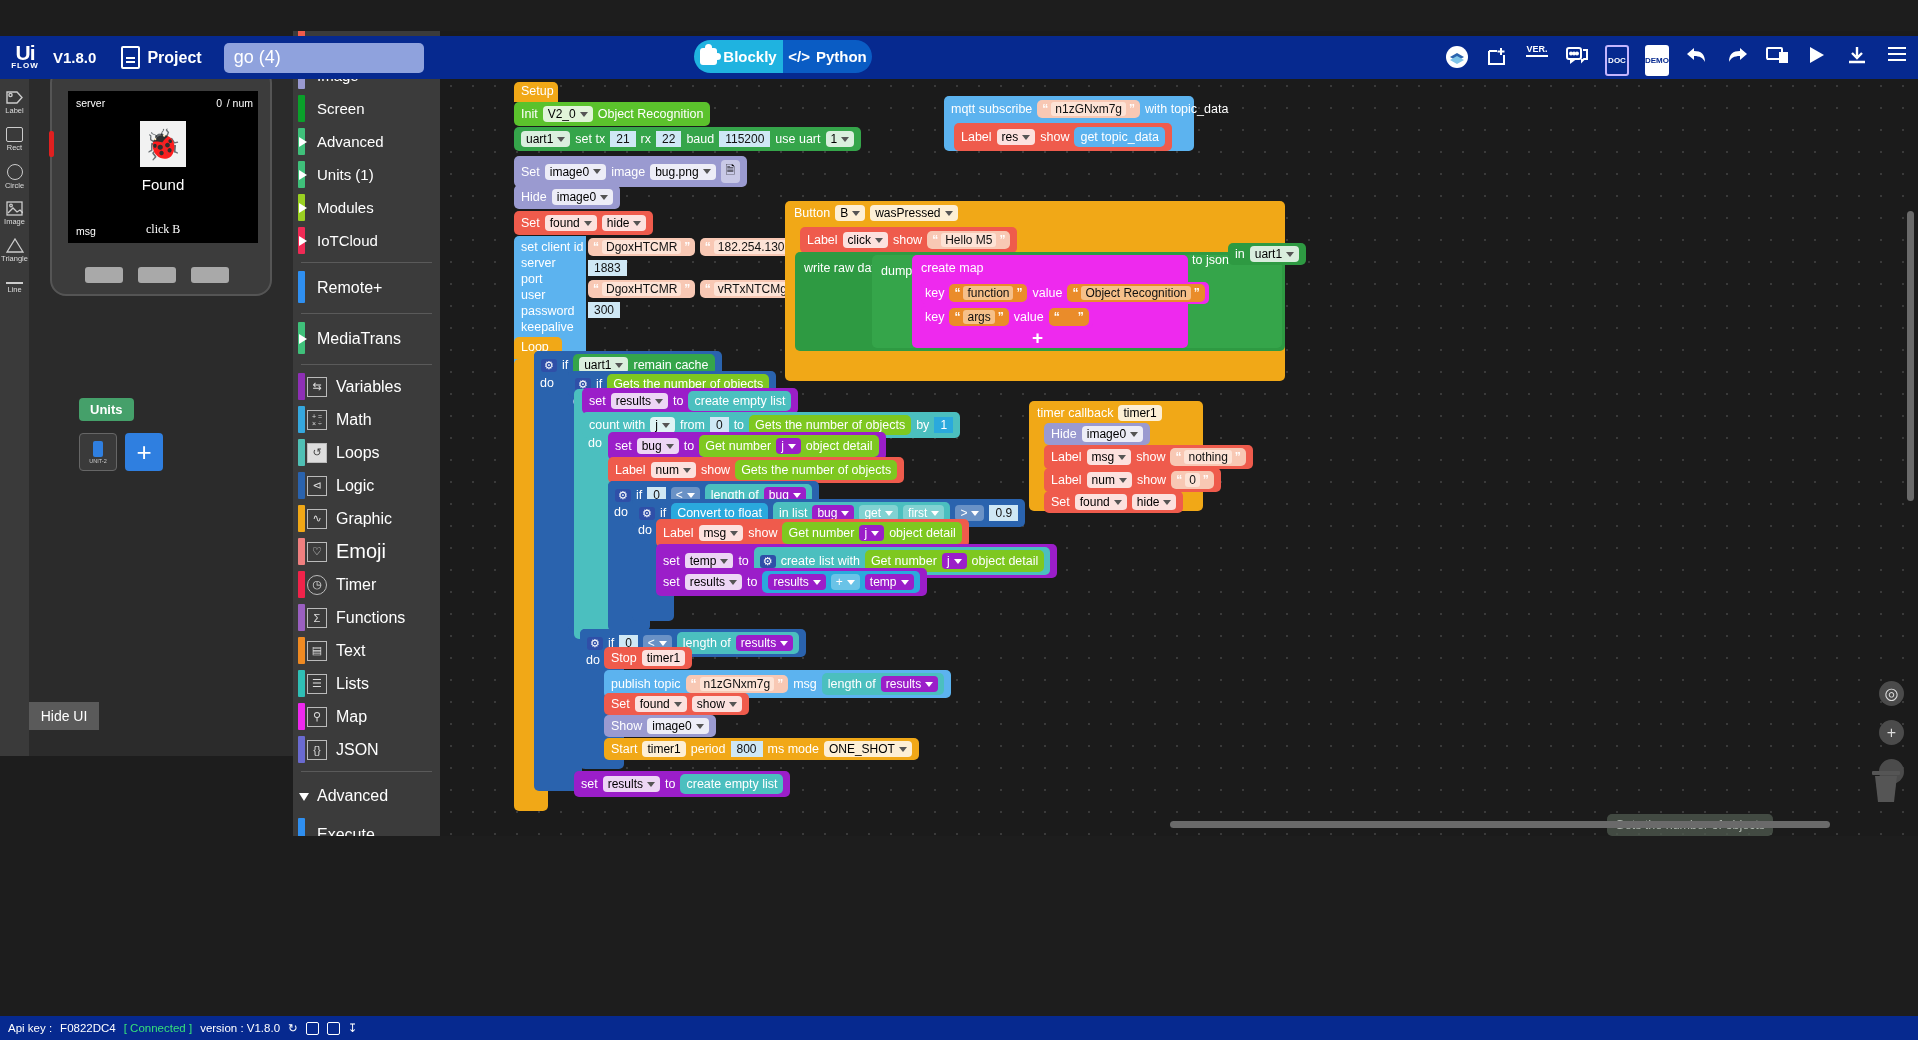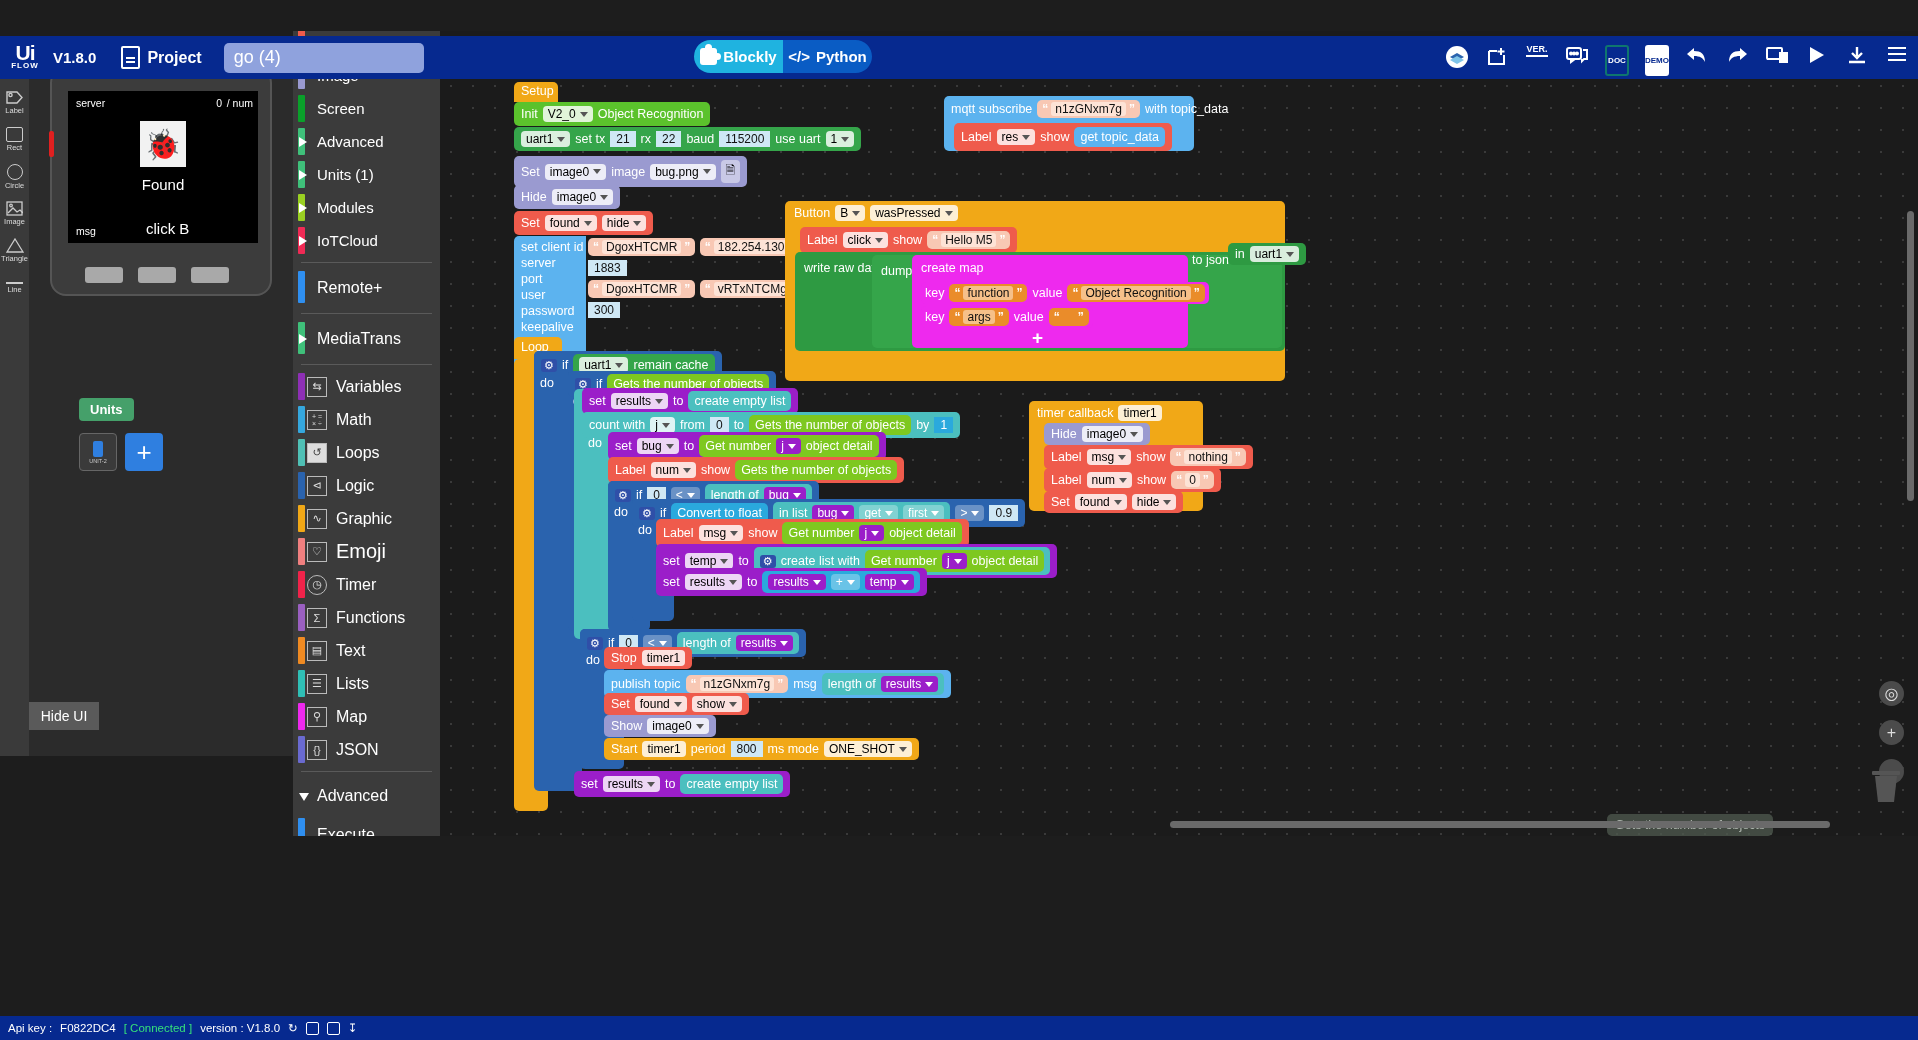--- a/index.html
+++ b/index.html
@@ -28,21 +28,21 @@
   #modetoggle .seg { flex:1; display:flex; align-items:center; justify-content:center; gap:6px;
      color:#fff; font-size:15px; font-weight:bold; }
   #modetoggle .seg.on { background:#1fb3e0; }
   #modetoggle .seg.off { background:#0a5cc4; }
   .puzzle { width:17px; height:17px; background:#fff; border-radius:3px; position:relative; }
   .puzzle:before{content:"";position:absolute;left:5px;top:-4px;width:7px;height:7px;background:#fff;border-radius:50%;}
   .puzzle:after{content:"";position:absolute;right:-4px;top:5px;width:7px;height:7px;background:#fff;border-radius:50%;}
   #toolbar { position:absolute; right:8px; top:0; height:43px; display:flex; align-items:center; gap:14px; }
   #toolbar .ti { width:26px; height:26px; display:flex; align-items:flex-start; justify-content:center;
      color:#fff; cursor:pointer; }
-  .boxicon { width:24px; height:31px; border:2px solid #0f766e; border-radius:3px; display:flex;
+  .boxicon { width:24px; height:31px; border:2px solid #c4b5fd; border-radius:3px; display:flex;
      align-items:center; justify-content:center; font-size:8px; font-weight:bold; color:#fff;
      font-family:"Liberation Sans", sans-serif; }
 
   
   #leftrail { position:absolute; left:0; top:43px; width:29px; height:713px; background:#3a3a3a; padding-top:4px; }
   .tool { width:29px; height:37px; display:flex; flex-direction:column; align-items:center; justify-content:center;
      color:#ddd; }
   .tool .tlbl { font-size:7.5px; margin-top:1px; }
   .gico { width:17px; height:15px; border:1.6px solid #ccc; }
 
@@ -53,21 +53,21 @@
   #devscreen { position:absolute; left:16px; top:22px; width:190px; height:152px; background:#000; }
   #devred { position:absolute; left:-3px; top:62px; width:5px; height:26px; background:#e02020; border-radius:2px;}
   .dbtn { position:absolute; bottom:11px; width:38px; height:16px; background:#a9a9a9; border-radius:3px; }
   #scr-server { position:absolute; left:8px; top:6px; color:#fff; font-size:10.5px; }
   #scr-num { position:absolute; right:36px; top:6px; color:#fff; font-size:10.5px; }
   #scr-unit { position:absolute; right:5px; top:6px; color:#fff; font-size:10.5px; }
   #scr-img { position:absolute; left:50%; top:30px; transform:translateX(-50%); width:46px; height:46px;
      background:#f2f2f2; display:flex; align-items:center; justify-content:center; font-size:30px; }
   #scr-found { position:absolute; left:50%; top:85px; transform:translateX(-50%); color:#fff; font-size:15px; }
   #scr-msg { position:absolute; left:8px; bottom:6px; color:#fff; font-size:10.5px; }
-  #scr-click { position:absolute; left:78px; bottom:6px; color:#fff; font-size:15px; }
+  #scr-click { position:absolute; left:78px; bottom:6px; color:#fff; font-size:12px;font-family:Liberation Serif, serif; }
   #unitsbox { position:absolute; left:50px; top:355px; }
   #unitstag { display:inline-block; background:#45a06a; color:#fff; font-size:13px; font-weight:bold;
      padding:4px 11px; border-radius:4px; }
   #unitrow { display:flex; gap:8px; margin-top:12px; }
   .unitcard { width:38px; height:38px; background:#3a3a3a; border:1px solid #666; border-radius:4px;
      display:flex; flex-direction:column; align-items:center; justify-content:center; }
   .unitcard .ub { width:10px;height:16px;background:#2f7fe0;border-radius:2px; }
   .unitcard .ut { color:#ccc; font-size:5.5px; margin-top:1px; }
   #addunit { width:38px; height:38px; background:#2f7fe0; border-radius:4px; color:#fff; font-size:26px;
      display:flex; align-items:center; justify-content:center; line-height:1; }

